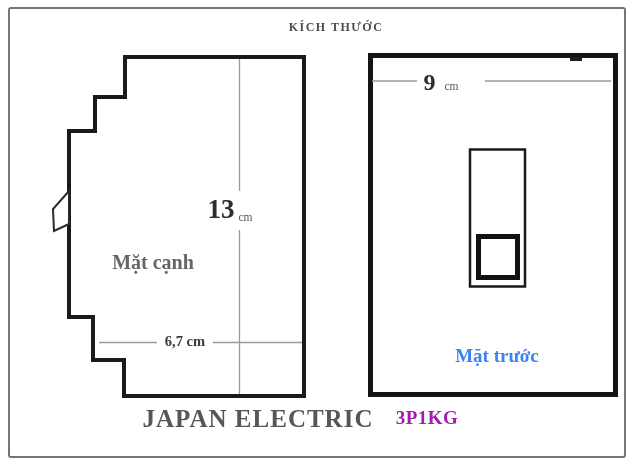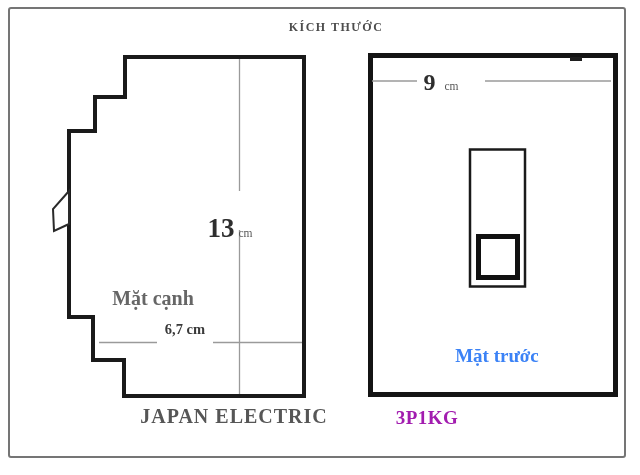--- a/index.html
+++ b/index.html
@@ -10,23 +10,23 @@
   }
   .frame{
     position:absolute;left:8px;top:7px;width:614px;height:447px;
     border:2px solid #757575;border-radius:3px;background:#ffffff;
   }
   svg.diagram{position:absolute;left:0;top:0;}
   .txt{position:absolute;transform:translateX(-50%);white-space:nowrap;line-height:1;}
   .title{
     font-size:12px;font-weight:bold;color:#4d4d4d;letter-spacing:1.5px;
   }
-  .label{font-size:20px;font-weight:bold;color:#666666;margin-top:36px;}
+  .label{font-size:20px;font-weight:bold;color:#666666;}
   .label-front{font-size:19px;font-weight:bold;color:#3b82f6;}
-  .brand{font-size:20px;font-weight:bold;color:#565656;letter-spacing:1px;}
+  .brand{font-size:25px;font-weight:bold;color:#565656;letter-spacing:1px;margin-left:24px;}
   .model{font-size:19px;font-weight:bold;color:#a21caf;letter-spacing:0.5px;}
   .dim{display:flex;align-items:baseline;}
   .dim .big{font-weight:bold;color:#2e2e2e;}
   .dim .unit{color:#585858;}
   .dim-13 .big{font-size:27px;}
   .dim-13 .unit{font-size:11.5px;margin-left:4px;}
   .dim-9 .big{font-size:24px;}
   .dim-9 .unit{font-size:11.5px;margin-left:9px;}
   .dim-67{font-size:14.5px;font-weight:bold;color:#3a3a3a;}
 </style>
@@ -53,26 +53,26 @@
 
   <line x1="372" y1="81" x2="417" y2="81" stroke="#9a9a9a" stroke-width="1.3"></line>
   <line x1="485" y1="81" x2="611" y2="81" stroke="#9a9a9a" stroke-width="1.3"></line>
 
   <rect x="470" y="149.5" width="55" height="137" fill="#ffffff" stroke="#1a1a1a" stroke-width="2.5"></rect>
   <rect x="478.5" y="236.5" width="39" height="41" fill="#ffffff" stroke="#111111" stroke-width="5"></rect>
 </svg>
 
 <div class="txt title" style="left:336px;top:21px;">KÍCH THƯỚC</div>
 
-<div class="txt dim dim-13" style="left:230px;top:215px;">
+<div class="txt dim dim-13" style="left:230px;top:196px;align-items:flex-end;">
   <span class="big">13</span>
   <span class="unit">cm</span>
 </div>
 
-<div class="txt dim-67" style="left:185px;top:322px;">6,7 cm</div>
+<div class="txt dim-67" style="left:185px;top:334px;">6,7 cm</div>
 
 <div class="txt dim dim-9" style="left:441px;top:70px;">
   <span class="big">9</span>
   <span class="unit">cm</span>
 </div>
 
 <div class="txt label" style="left:153px;top:252px;">Mặt cạnh</div>
 
 <div class="txt label-front" style="left:497px;top:346px;">Mặt trước</div>
 

